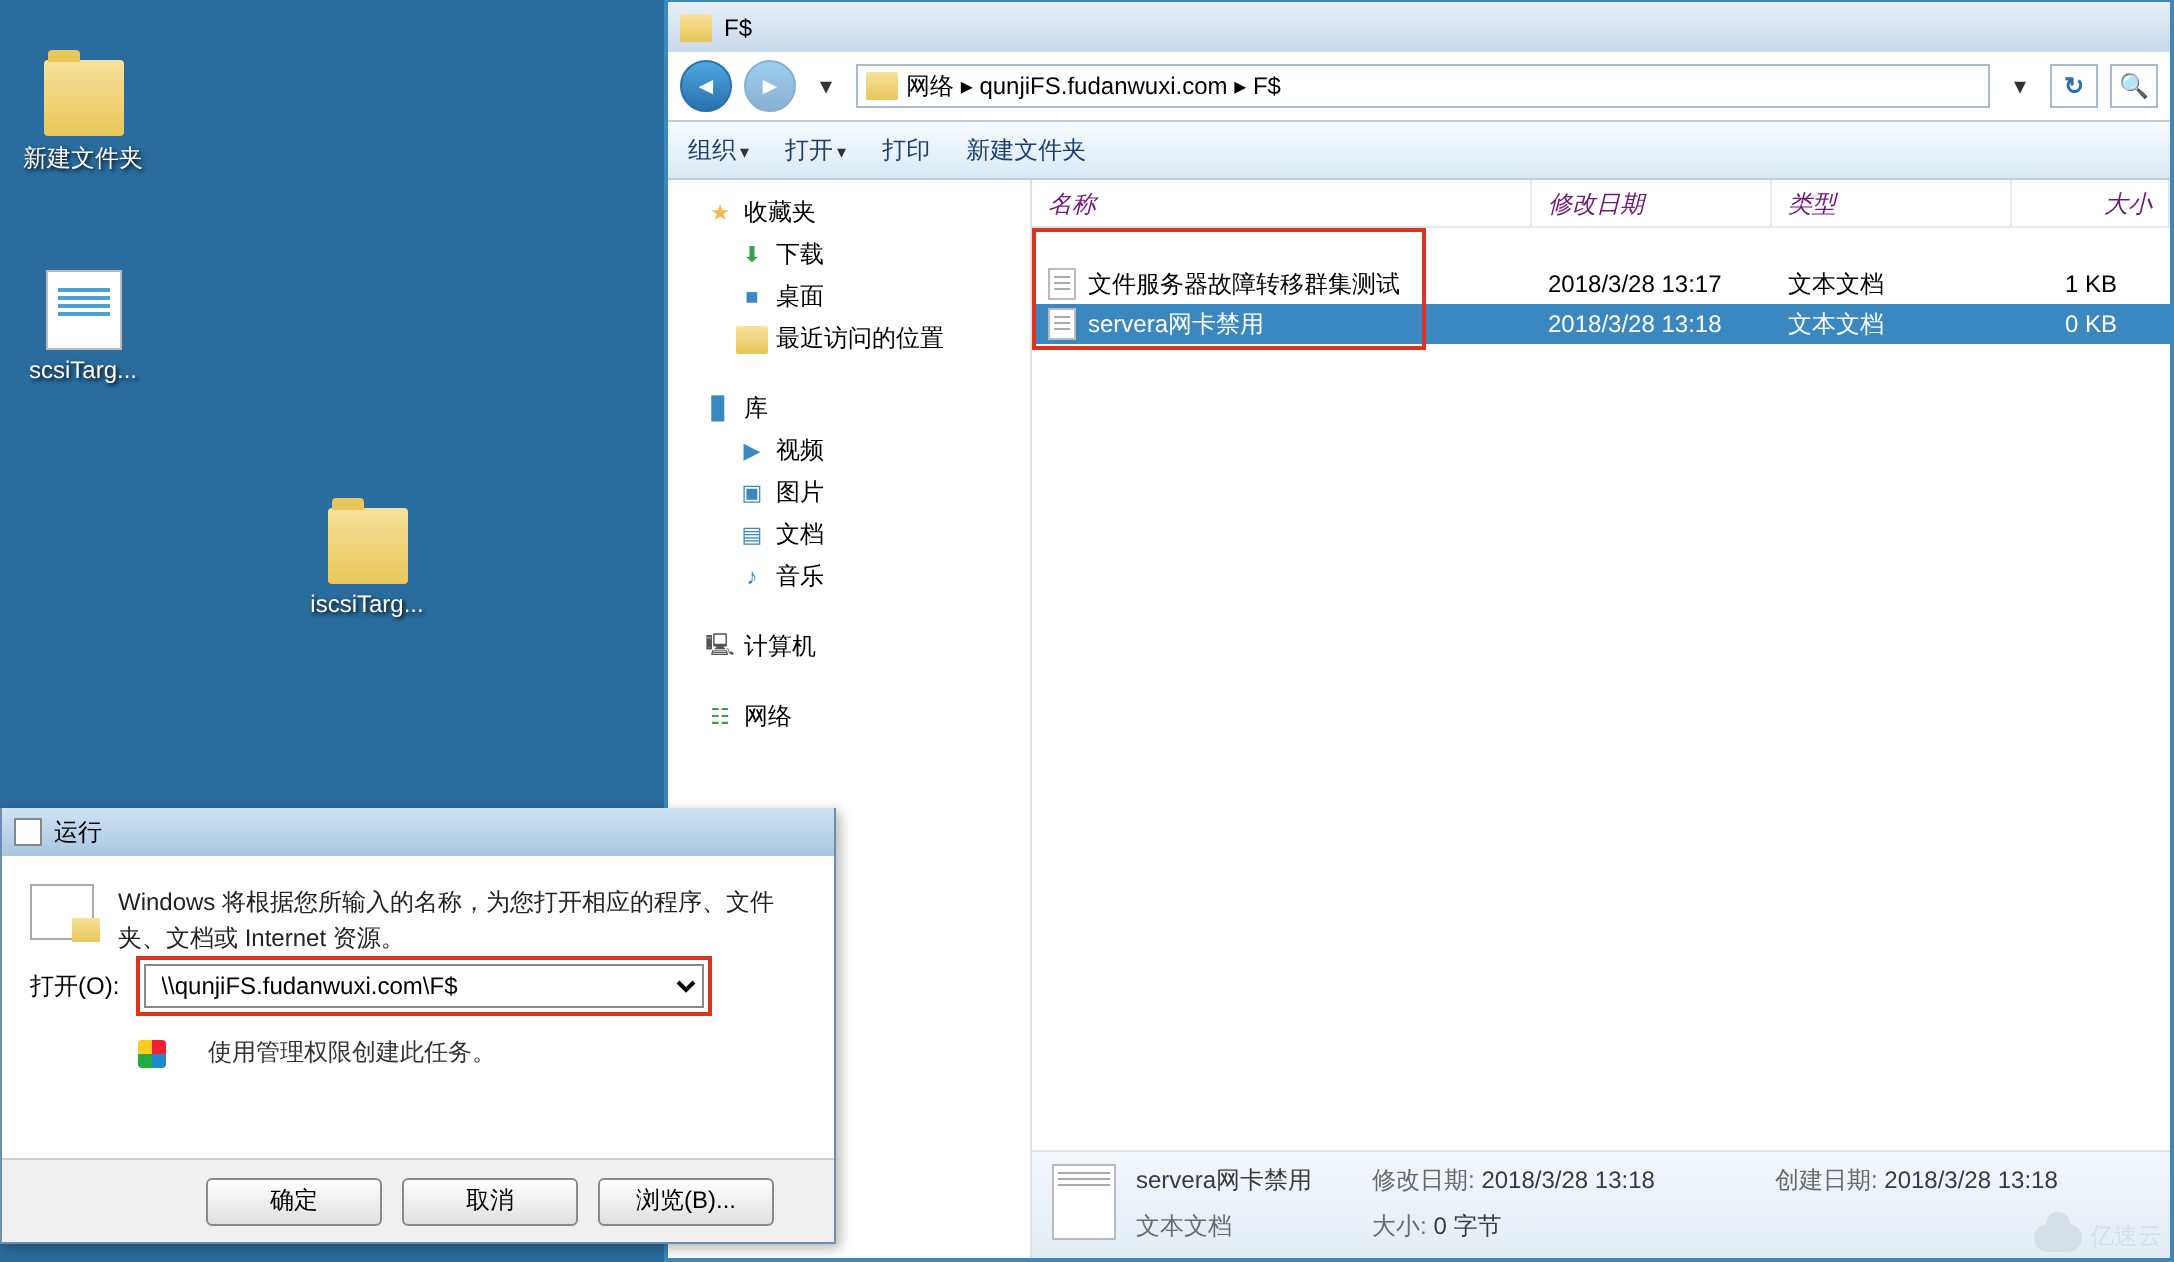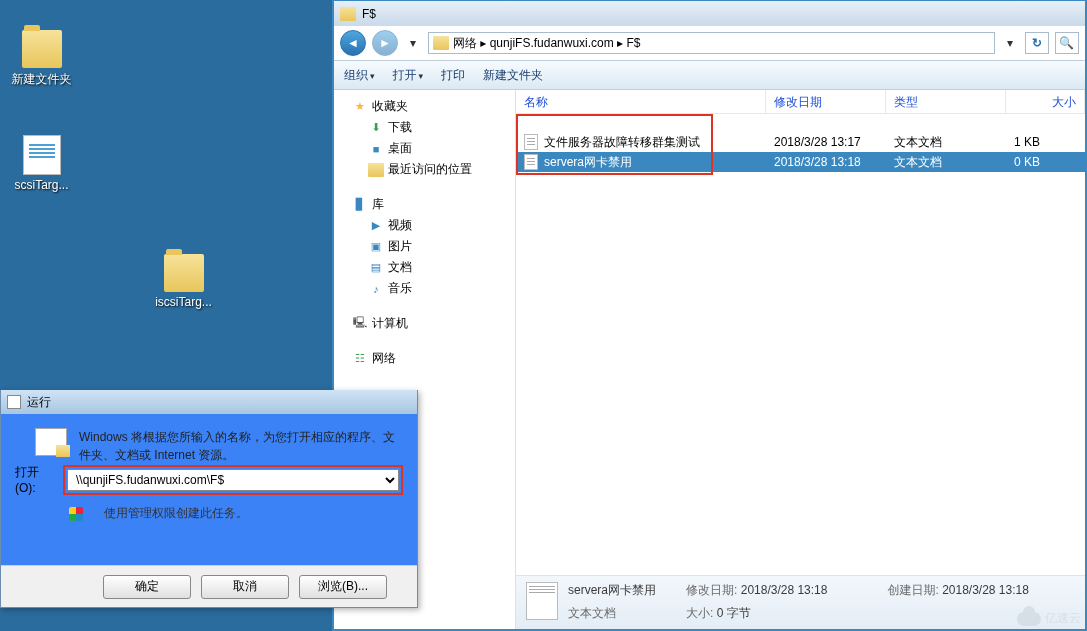--- a/index.html
+++ b/index.html
@@ -38,50 +38,50 @@
 .glyph.fav { color: #f6b83f; }
 .glyph.lib { color: #3a88bf; }
 .glyph.pc { color: #555; }
 .glyph.net { color: #3ba04e; }
 .glyph.dl { color: #3ba04e; }
 .glyph.dk { color: #3a88bf; }
 .glyph.fold { background: linear-gradient(#f6e29a, #e9c65b); border-radius: 1px; }
 
 .content { flex: 1; display: flex; flex-direction: column; }
 .col-headers { height: 24px; display: flex; border-bottom: 1px solid #e8e8e8; background: #fff; }
-.col-headers div { border-right: 1px solid #e8e8e8; padding: 4px 8px; color: #1d4ed8; }
+.col-headers div { border-right: 1px solid #e8e8e8; padding: 4px 8px; color: #701a75; font-style: italic; }
 .col-name { width: 250px; } .col-date { width: 120px; } .col-type { width: 120px; } .col-size { flex: 1; text-align: right; }
 
 .file-list { flex: 1; position: relative; }
 .red-box { position: absolute; left: 0; top: 0; width: 197px; height: 61px; border: 2px solid #d32; pointer-events: none; }
 .file-row { display: flex; align-items: center; height: 20px; padding: 0 0; cursor: pointer; }
 .file-row.selected { background: #3a88bf; color: #fff; }
 .file-row .cell { padding: 0 8px; overflow: hidden; white-space: nowrap; }
 .file-row .cell.name { width: 250px; display: flex; align-items: center; gap: 6px; }
-.file-row .cell.date { width: 120px; } .file-row .cell.type { width: 120px; } .file-row .cell.size { flex: 1; text-align: left; }
+.file-row .cell.date { width: 120px; } .file-row .cell.type { width: 120px; } .file-row .cell.size { flex: 1; text-align: center; }
 .doc-glyph { width: 14px; height: 16px; background: #fff; border: 1px solid #bbb; position: relative; flex-shrink: 0; }
 .doc-glyph:before { content: ""; position: absolute; top: 3px; left: 2px; right: 2px; height: 1px; background: #aaa; box-shadow: 0 3px 0 #aaa, 0 6px 0 #aaa; }
 
 .statusbar { height: 54px; border-top: 1px solid #dbe4ed; background: linear-gradient(#f2f7fc, #e4edf5); padding: 6px 10px; display: flex; gap: 10px; }
 .statusbar .doc-glyph { width: 32px; height: 38px; }
 .statusbar .info { display: grid; grid-template-columns: auto auto auto auto; column-gap: 30px; row-gap: 4px; color: #3a3a3a; }
 .statusbar .label { color: #6a6a6a; }
 
 
-.run-dlg { position: absolute; left: 0; top: 390px; width: 418px; height: 218px; background: #3b82f6; border: 1px solid #6a8db0; border-top: 0; box-shadow: 2px 2px 6px rgba(0,0,0,0.3); }
+.run-dlg { position: absolute; left: 0; top: 404px; width: 418px; height: 218px; background: #ffffff; border: 1px solid #6a8db0; border-top: 0; box-shadow: 2px 2px 6px rgba(0,0,0,0.3); }
 .run-dlg .titlebar { height: 24px; background: linear-gradient(#cfe3f5, #a8c6e0); display: flex; align-items: center; padding: 0 6px; gap: 6px; }
 .run-dlg .titlebar .runico { width: 14px; height: 14px; background: #fff; border: 1px solid #888; }
 .run-dlg .body { padding: 14px 14px 0 14px; }
-.run-dlg .desc-row { display: flex; gap: 12px; margin-left: 20px; }
+.run-dlg .desc-row { display: flex; gap: 12px; }
 .run-dlg .bigico { width: 32px; height: 28px; background: #fff; border: 1px solid #aaa; position: relative; }
 .run-dlg .bigico:after { content: ""; position: absolute; bottom: -2px; right: -4px; width: 14px; height: 12px; background: linear-gradient(#f6e29a, #e9c65b); }
 .run-dlg .desc { flex: 1; color: #222; line-height: 1.5; }
 .run-dlg .open-row { display: flex; align-items: center; gap: 8px; }
 .run-dlg .open-row .input-wrap { border: 2px solid #d32; padding: 2px; }
-.run-dlg .open-row select { width: 332px; height: 22px; border: 1px solid #888; background: #fff; padding: 0 4px; }
+.run-dlg .open-row select { width: 280px; height: 22px; border: 1px solid #888; background: #fff; padding: 0 4px; }
 .run-dlg .admin-note { display: flex; align-items: center; gap: 21px; margin-top: 10px; padding-left: 54px; color: #333; }
 .run-dlg .shield { width: 14px; height: 14px; border-radius: 2px; background: conic-gradient(#e23 0 25%, #28c 0 50%, #2a4 0 75%, #fc2 0); }
 .run-dlg .btn-bar { position: absolute; bottom: 0; left: 0; right: 0; height: 42px; background: #f0f0f0; border-top: 1px solid #d0d0d0; display: flex; align-items: center; justify-content: flex-end; gap: 10px; padding: 0 30px; }
 .run-dlg button { width: 88px; height: 24px; border: 1px solid #888; background: linear-gradient(#fff, #e0e0e0); border-radius: 3px; cursor: pointer; }
 
 
 .wm { position: absolute; right: 6px; bottom: 4px; color: #d0d9df; font-size: 16px; opacity: 0.7; display: flex; align-items: center; gap: 4px; }
 .wm .cloud { width: 24px; height: 14px; border-radius: 8px; background: #d0d9df; position: relative; }
 .wm .cloud:before { content: ""; position: absolute; top: -6px; left: 6px; width: 12px; height: 12px; background: #d0d9df; border-radius: 50%; }
 </style>

